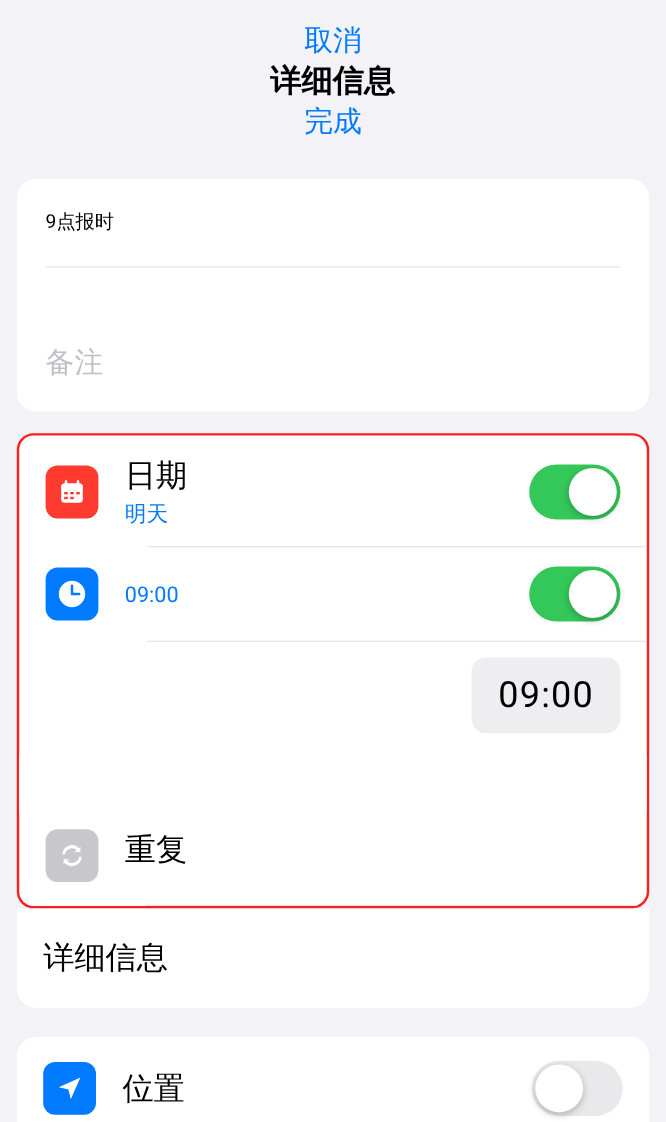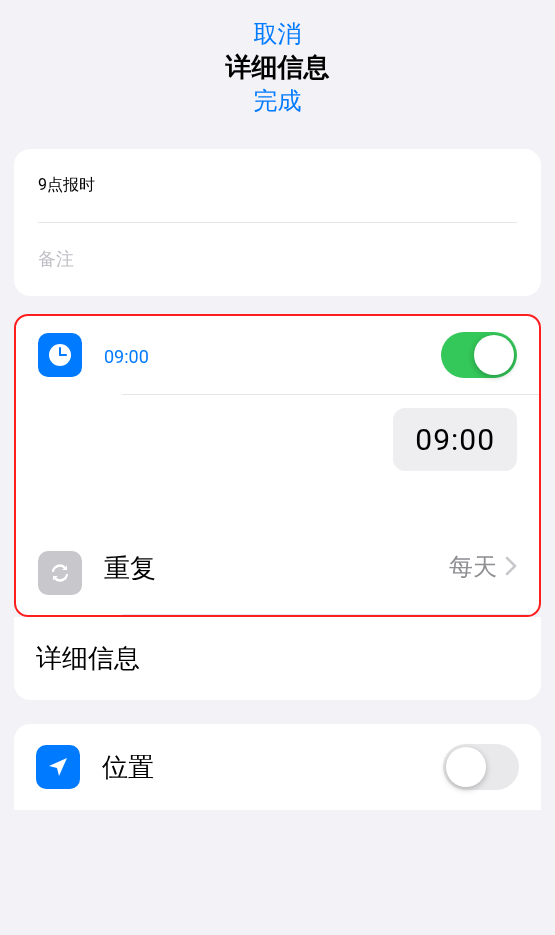--- a/index.html
+++ b/index.html
@@ -46,25 +46,26 @@
     }
     .field {
       border-bottom: 1px solid #e5e5ea;
       padding: 26px 0;
     }
     .field:last-child {
       border-bottom: none;
     }
     .field-input {
       width: 100%;
-      font-size: 18px;
+      font-size: 24px;
       border: none;
       outline: none;
       color: #000;
       background: transparent;
+      margin-top: 40px;
     }
     .field-input::placeholder {
       color: #bfbfc6;
     }
     .field-value {
       font-size: 16px;
       color: #000;
     }
 
     .highlighted-card {
@@ -241,20 +242,42 @@
       <div class="field-value">9点报时</div>
     </div>
     <div class="field">
       <input class="field-input" placeholder="备注" style="">
     </div>
   </div>
 </div>
 
 <div class="highlighted-card">
 
+  <div class="row row-with-divider">
+    <div class="icon-box icon-red">
+      <svg width="24" height="24" viewBox="0 0 24 24">
+        <rect x="3" y="5" width="18" height="16" rx="3" fill="#fff"></rect>
+        <rect x="3" y="5" width="18" height="5" rx="3" fill="#fff"></rect>
+        <rect x="6" y="2" width="2" height="5" rx="1" fill="#fff"></rect>
+        <rect x="16" y="2" width="2" height="5" rx="1" fill="#fff"></rect>
+        <rect x="5.5" y="12" width="3" height="2" fill="#ff3b30"></rect>
+        <rect x="10.5" y="12" width="3" height="2" fill="#ff3b30"></rect>
+        <rect x="15.5" y="12" width="3" height="2" fill="#ff3b30"></rect>
+        <rect x="5.5" y="16" width="3" height="2" fill="#ff3b30"></rect>
+        <rect x="10.5" y="16" width="3" height="2" fill="#ff3b30"></rect>
+      </svg>
+    </div>
+    <div class="row-content">
+      <div class="row-label">日期</div>
+      <div class="row-sub sub-blue">明天</div>
+    </div>
+    <div class="switch switch-on">
+      <div class="switch-knob"></div>
+    </div>
+  </div>
 
   <div class="row">
     <div class="icon-box icon-blue">
       <svg width="28" height="28" viewBox="0 0 28 28">
         <circle cx="14" cy="14" r="11" fill="#fff"></circle>
         <line x1="14" y1="14" x2="14" y2="7" stroke="#007aff" stroke-width="2" stroke-linecap="round"></line>
         <line x1="14" y1="14" x2="20" y2="14" stroke="#007aff" stroke-width="2" stroke-linecap="round"></line>
       </svg>
     </div>
     <div class="row-content">
@@ -274,28 +297,20 @@
   <div class="repeat-row">
     <div class="icon-box icon-gray">
       <svg width="26" height="26" viewBox="0 0 26 26">
         <path d="M5 12a8 8 0 0 1 14-5l1-2v5h-5l2-1.5A6 6 0 0 0 7 12" fill="#fff"></path>
         <path d="M21 14a8 8 0 0 1-14 5l-1 2v-5h5l-2 1.5A6 6 0 0 0 19 14" fill="#fff"></path>
       </svg>
     </div>
     <div class="row-content">
       <div class="row-label">重复</div>
     </div>
-    <div class="row-right">
-      <div class="row-value">每天</div>
-      <div class="chevron">
-        <svg width="12" height="20" viewBox="0 0 12 20">
-            <path d="M2 2l8 8-8 8" stroke="#c7c7cc" stroke-width="2.5" fill="none" stroke-linecap="round" stroke-linejoin="round"></path>
-          </svg>
-      </div>
-    </div>
   </div>
 </div>
 
 <div class="end-card">
   <div class="end-row">
     <div class="row-label">详细信息</div>
   </div>
 </div>
 
 <div class="loc-card">

